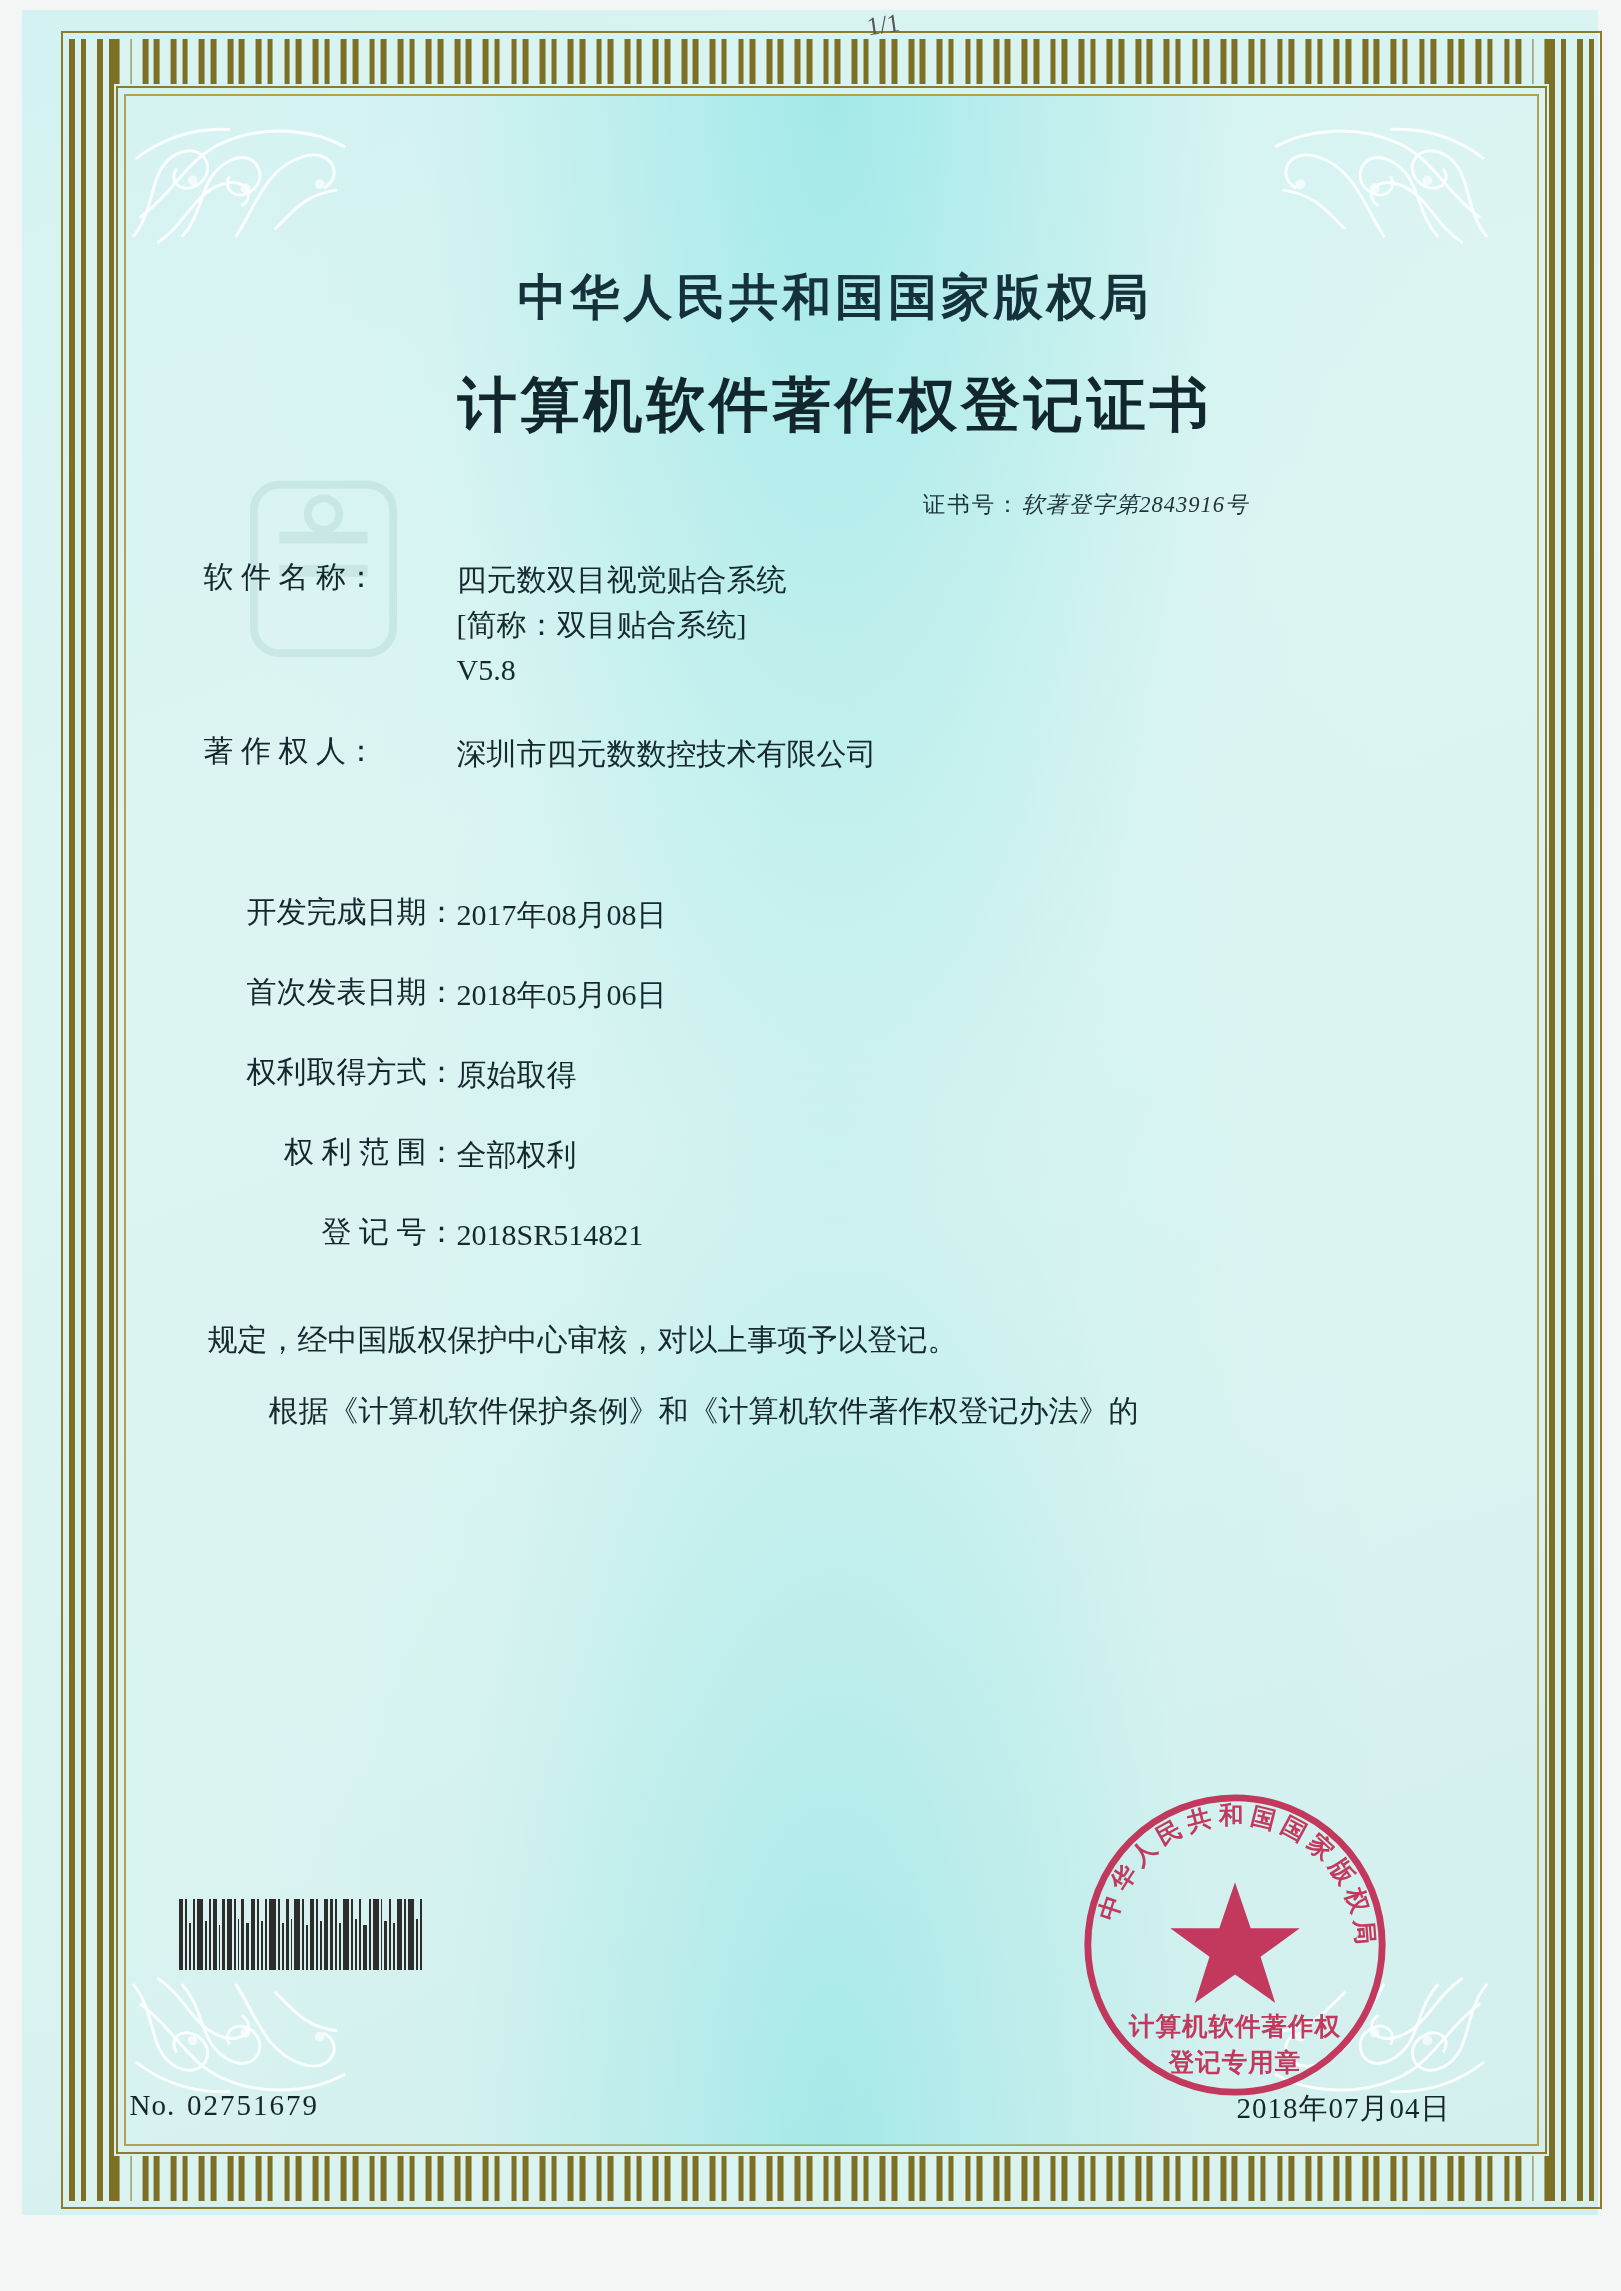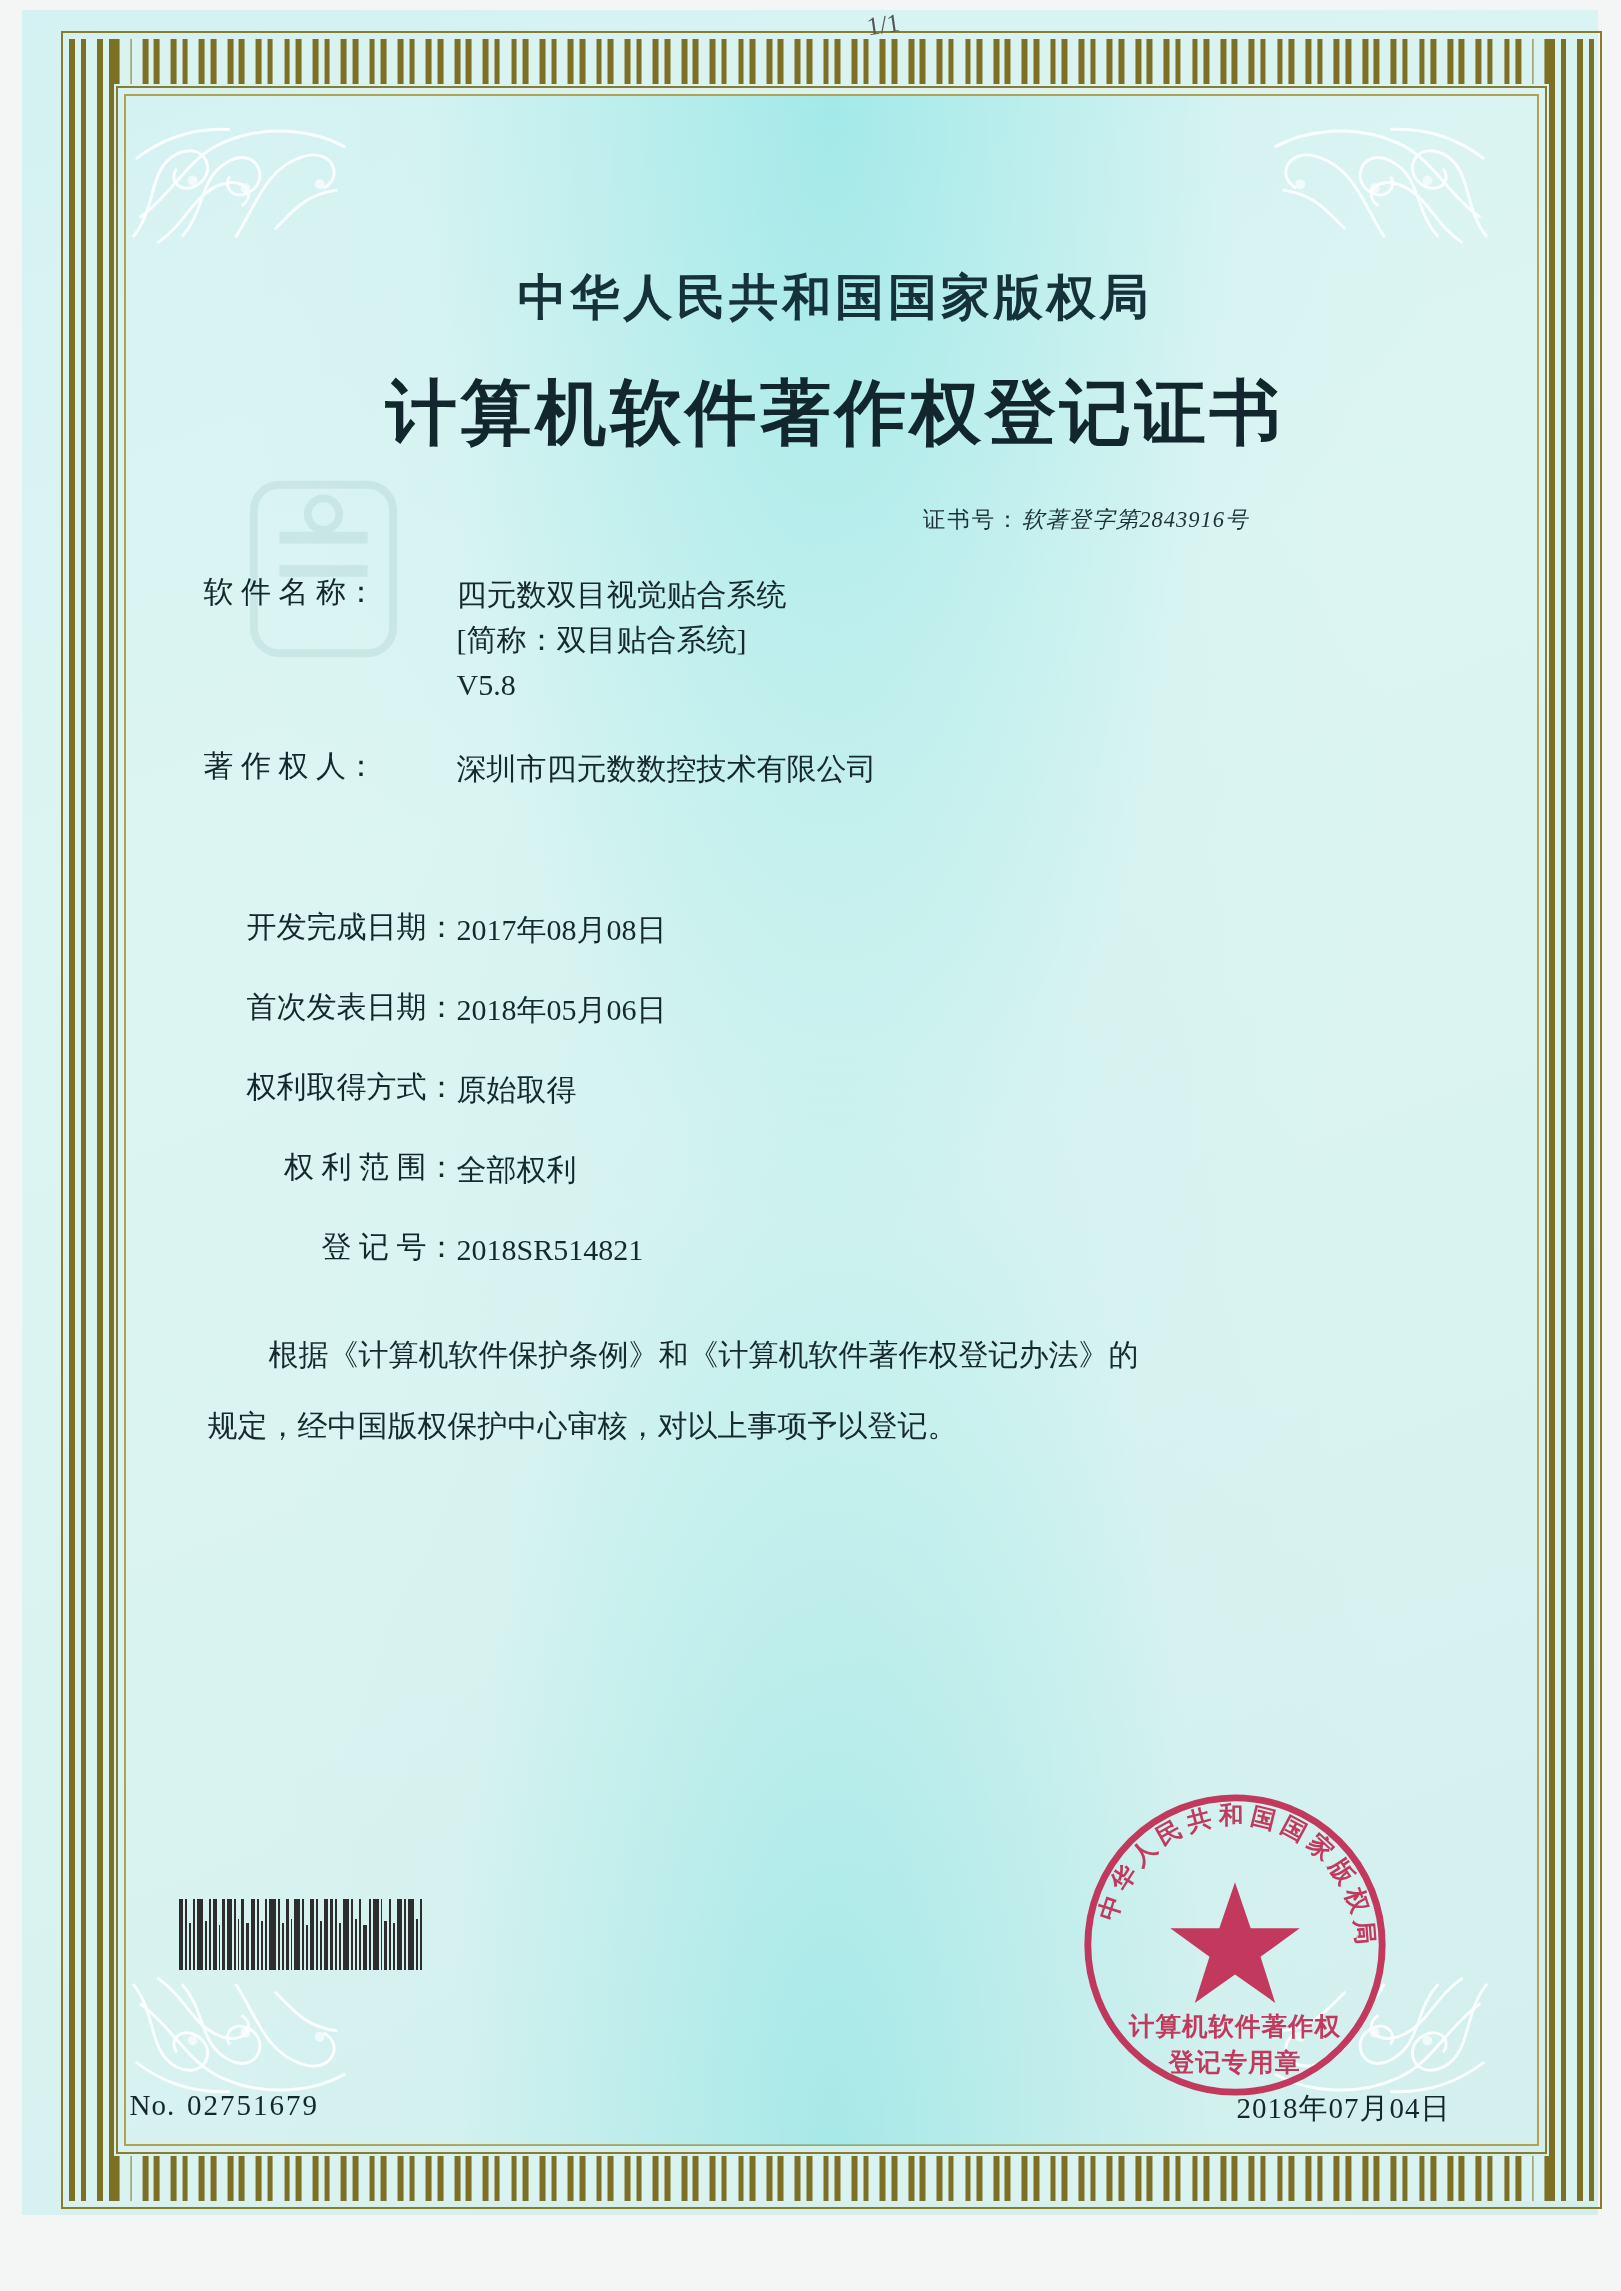--- a/index.html
+++ b/index.html
@@ -115,21 +115,21 @@
     font-family: "Liberation Serif", "DejaVu Serif", serif;
     font-size: 49px;
     font-weight: bold;
     letter-spacing: 3.9px;
     color: #15313a;
     margin-top: 137px;
   }
   .title-2 {
     text-align: center;
     font-family: "Liberation Serif", "DejaVu Serif", serif;
-    font-size: 71px;
+    font-size: 59px;
     font-weight: bold;
     letter-spacing: 3.9px;
     color: #11262d;
     margin-top: 35px;
   }
 
   .cert-no-line {
     text-align: right;
     padding-right: 253px;
     margin-top: 43px;
@@ -366,22 +366,22 @@
           </div>
 
           <div class="row">
             <div class="label">登 记 号：</div>
             <div class="value">2018SR514821</div>
           </div>
         </div>
       </div>
 
       <div class="statement">
+        <div>规定，经中国版权保护中心审核，对以上事项予以登记。</div>
         <div><span class="indent"></span><span>根据《计算机软件保护条例》和《计算机软件著作权登记办法》的</span></div>
-        <div>规定，经中国版权保护中心审核，对以上事项予以登记。</div>
       </div>
     </div>
 
     <div class="barcode">
         <span style="width: 5.9px; height: 71px;"></span>
         <span style="width: 2px; height: 71px;"></span>
         <span style="width: 2.9px; height: 47px;"></span>
         <span style="width: 2px; height: 71px;"></span>
         <span style="width: 7.8px; height: 71px;"></span>
         <span style="width: 2.9px; height: 49px;"></span>

